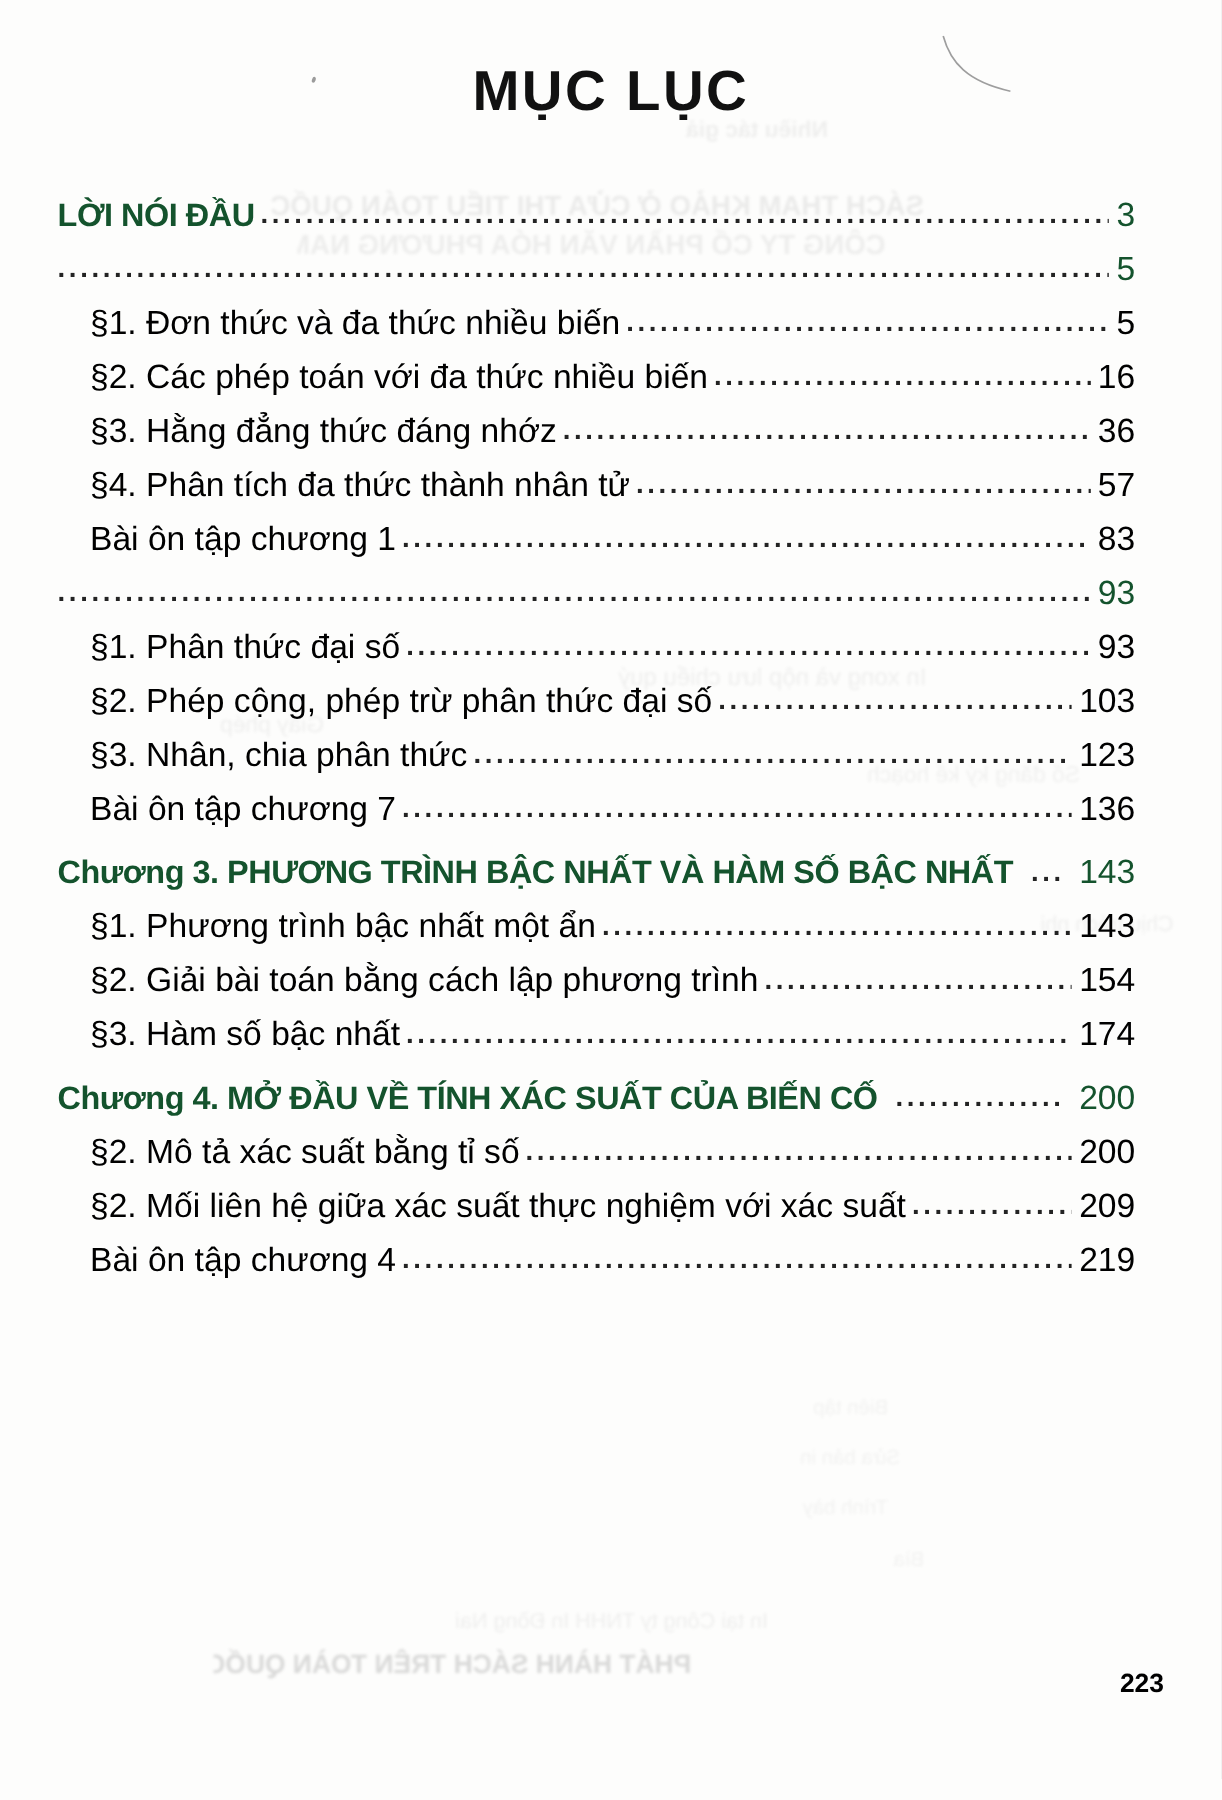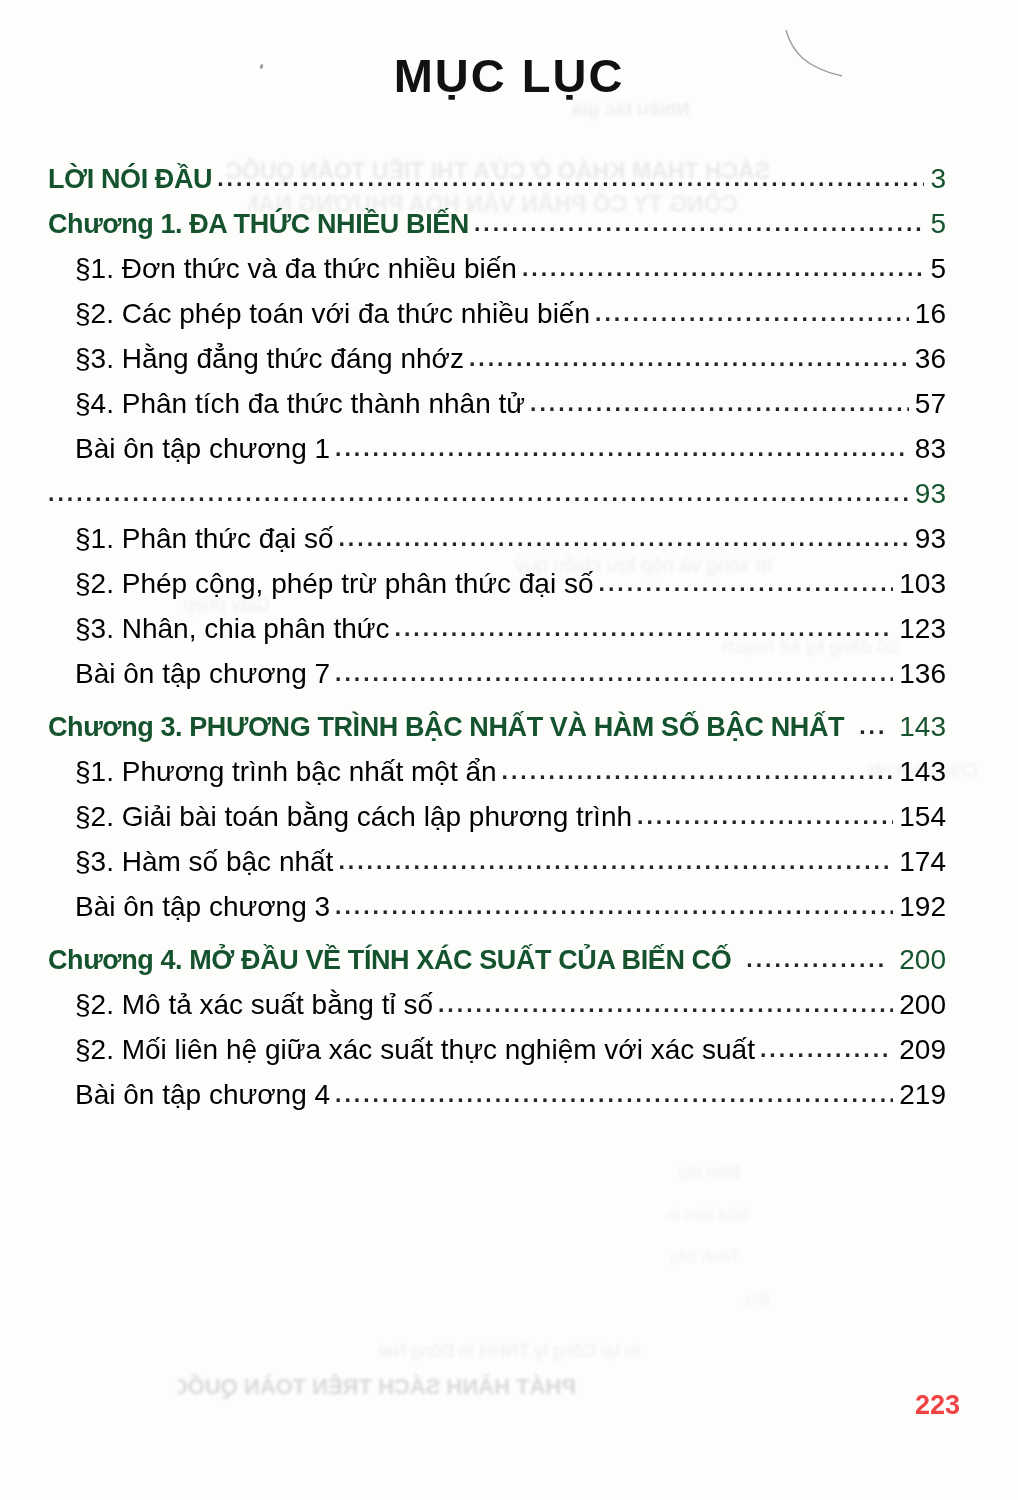--- a/index.html
+++ b/index.html
@@ -75,24 +75,24 @@
     font-size: 28px;
     font-weight: 400;
     letter-spacing: 0;
   }
   .row.bold .pg { font-weight: 400; }
 
   
   .folio {
     position: absolute;
     top: 1390px;
-    right: 58px;
-    font-size: 27px;
+    right: 48px;
+    font-size: 22px;
     font-weight: 700;
-    color: #ef4444;
+    color: #000000;
   }
 
   
   .curl-svg { position: absolute; top: 0; left: 0; }
   .speck {
     position: absolute;
     top: 64px; left: 260px;
     width: 3px; height: 5px;
     background: #4a4a4a;
     border-radius: 50%;
@@ -152,21 +152,20 @@
   <div class="doc-title">MỤC LỤC</div>
 
   <div class="toc">
     <div class="row bold">
       <span class="label">LỜI NÓI ĐẦU </span>
       <span class="dots"></span>
       <span class="pg">3</span>
     </div>
 
     <div class="row bold">
-      <span class="label">Chương 1. ĐA THỨC NHIỀU BIẾN </span>
       <span class="dots"></span>
       <span class="pg">5</span>
     </div>
 
     <div class="row indent">
       <span class="label">§1. Đơn thức và đa thức nhiều biến </span>
       <span class="dots"></span>
       <span class="pg">5</span>
     </div>
 
@@ -240,25 +239,20 @@
       <span class="dots"></span>
       <span class="pg">154</span>
     </div>
 
     <div class="row indent">
       <span class="label">§3. Hàm số bậc nhất </span>
       <span class="dots"></span>
       <span class="pg">174</span>
     </div>
 
-    <div class="row indent">
-      <span class="label">Bài ôn tập chương 3</span>
-      <span class="dots"></span>
-      <span class="pg">192</span>
-    </div>
 
     <div class="row bold gap-before">
       <span class="label">Chương 4. MỞ ĐẦU VỀ TÍNH XÁC SUẤT CỦA BIẾN CỐ </span>
       <span class="dots"></span>
       <span class="pg">200</span>
     </div>
 
     <div class="row indent">
       <span class="label">§2. Mô tả xác suất bằng tỉ số </span>
       <span class="dots"></span>

